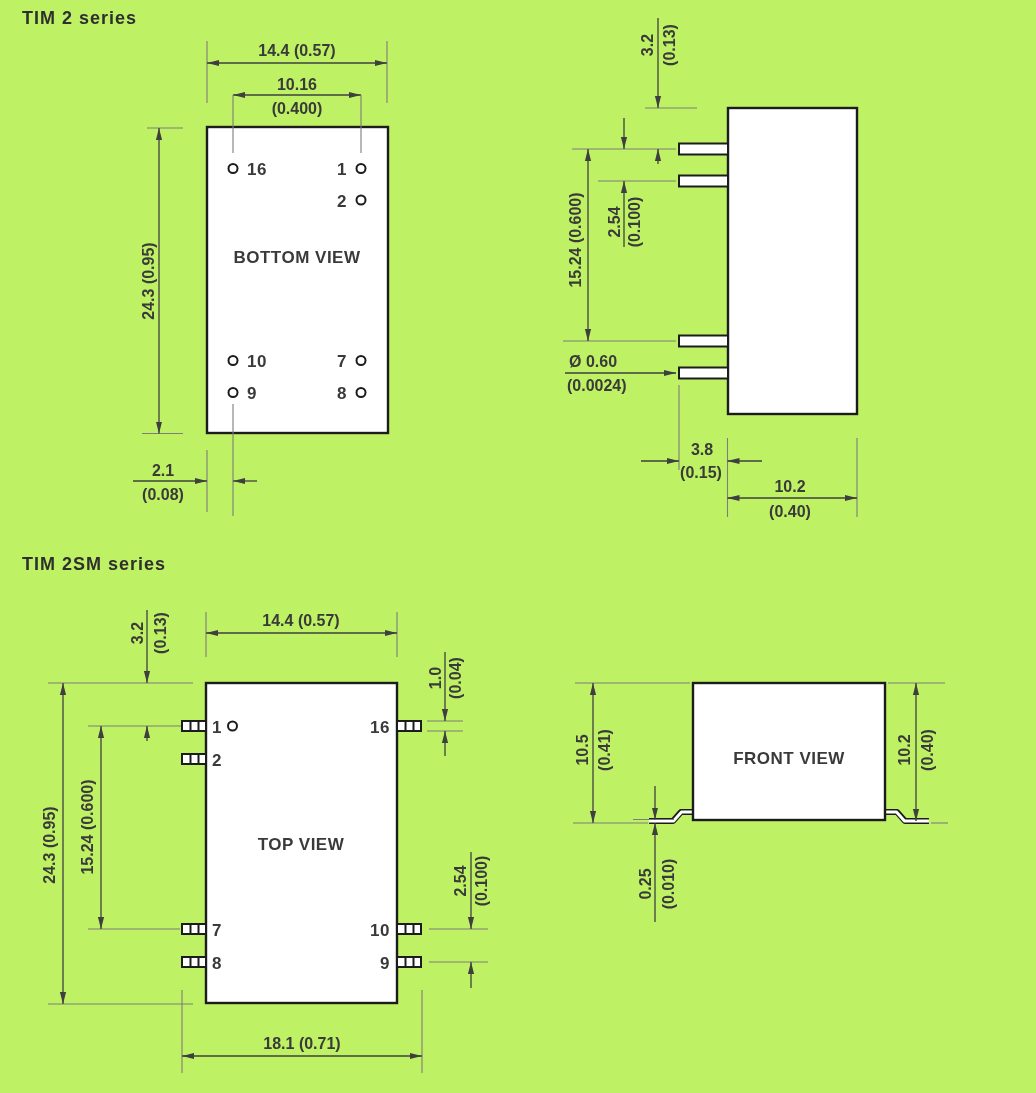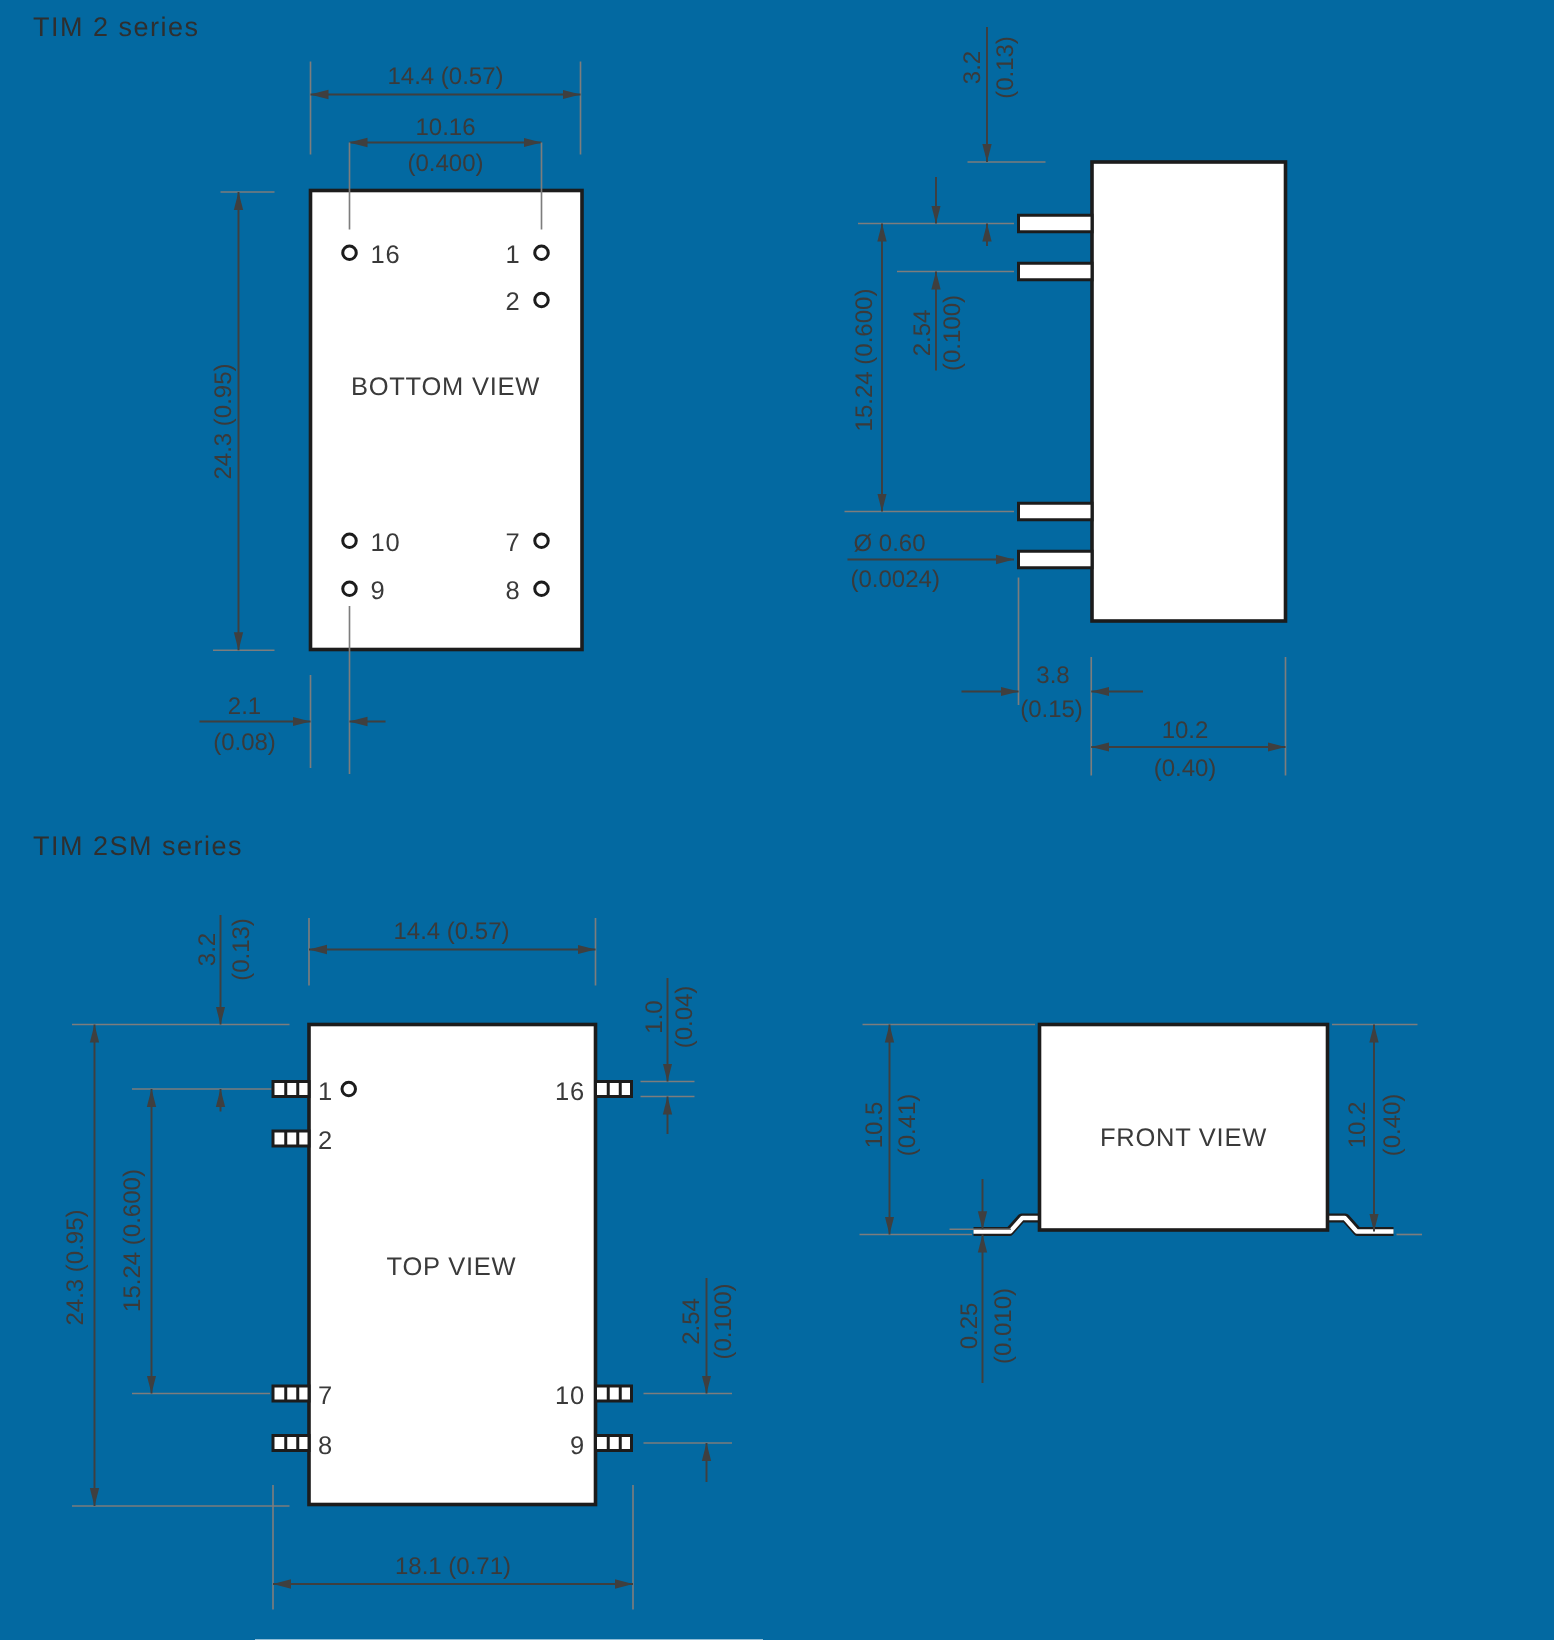--- a/index.html
+++ b/index.html
@@ -1,16 +1,16 @@
 <!DOCTYPE html>
 <html><head>
 <meta charset="utf-8">
 <style>
   html,body{margin:0;padding:0;background:#ffffff;}
-  .stage{position:relative;width:1036px;height:1093px;background:#0369a1;overflow:hidden;}
+  .stage{position:relative;width:1036px;height:1093px;background:#bef264;overflow:hidden;font-weight:bold;}
   svg text{font-family:"Liberation Sans",sans-serif;fill:#3a3a3a;}
   .ttl{font-size:18px;letter-spacing:1px;fill:#2f2f2f;}
   .lbl{font-size:17px;letter-spacing:0.5px;}
   .dtx{font-size:16px;}
   .body{fill:#ffffff;stroke:#1c1c1c;stroke-width:2.4;}
   .pin{fill:#ffffff;stroke:#1c1c1c;stroke-width:2;}
   .dim{stroke:#3f3f3f;stroke-width:1.3;fill:none;}
   .ext{stroke:#7d7d7d;stroke-width:1.1;fill:none;}
   .leadB{stroke:#1c1c1c;stroke-width:6;fill:none;stroke-linejoin:round;}
   .leadW{stroke:#ffffff;stroke-width:3;fill:none;stroke-linejoin:round;}

